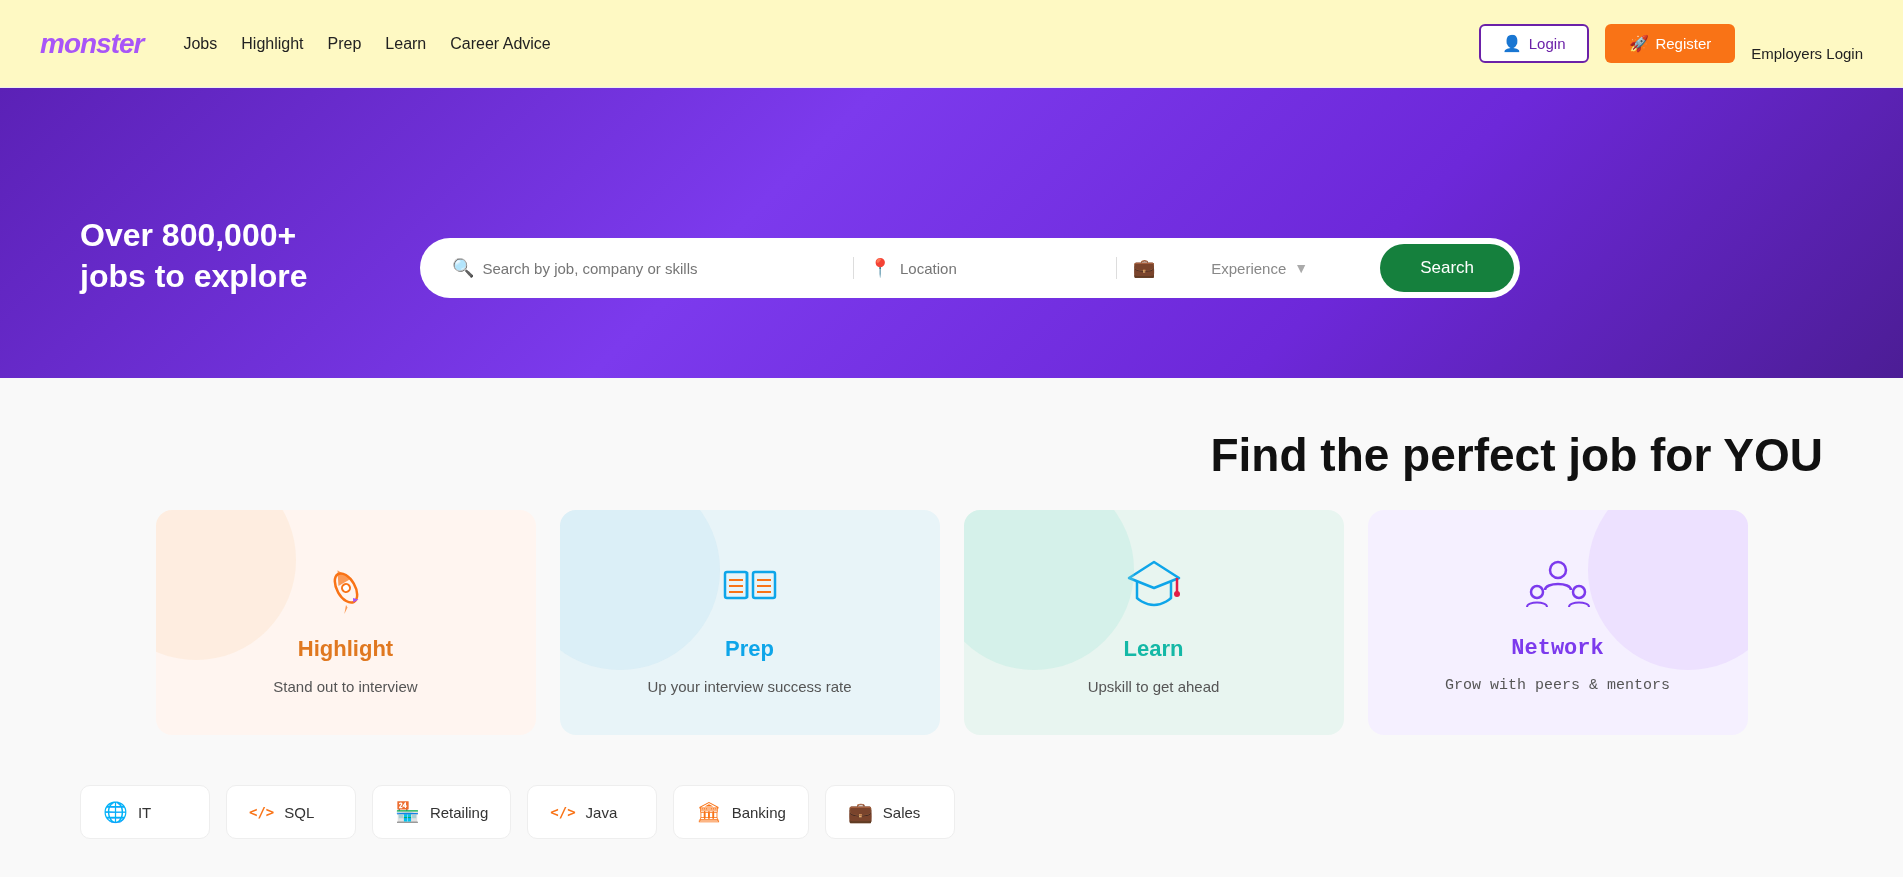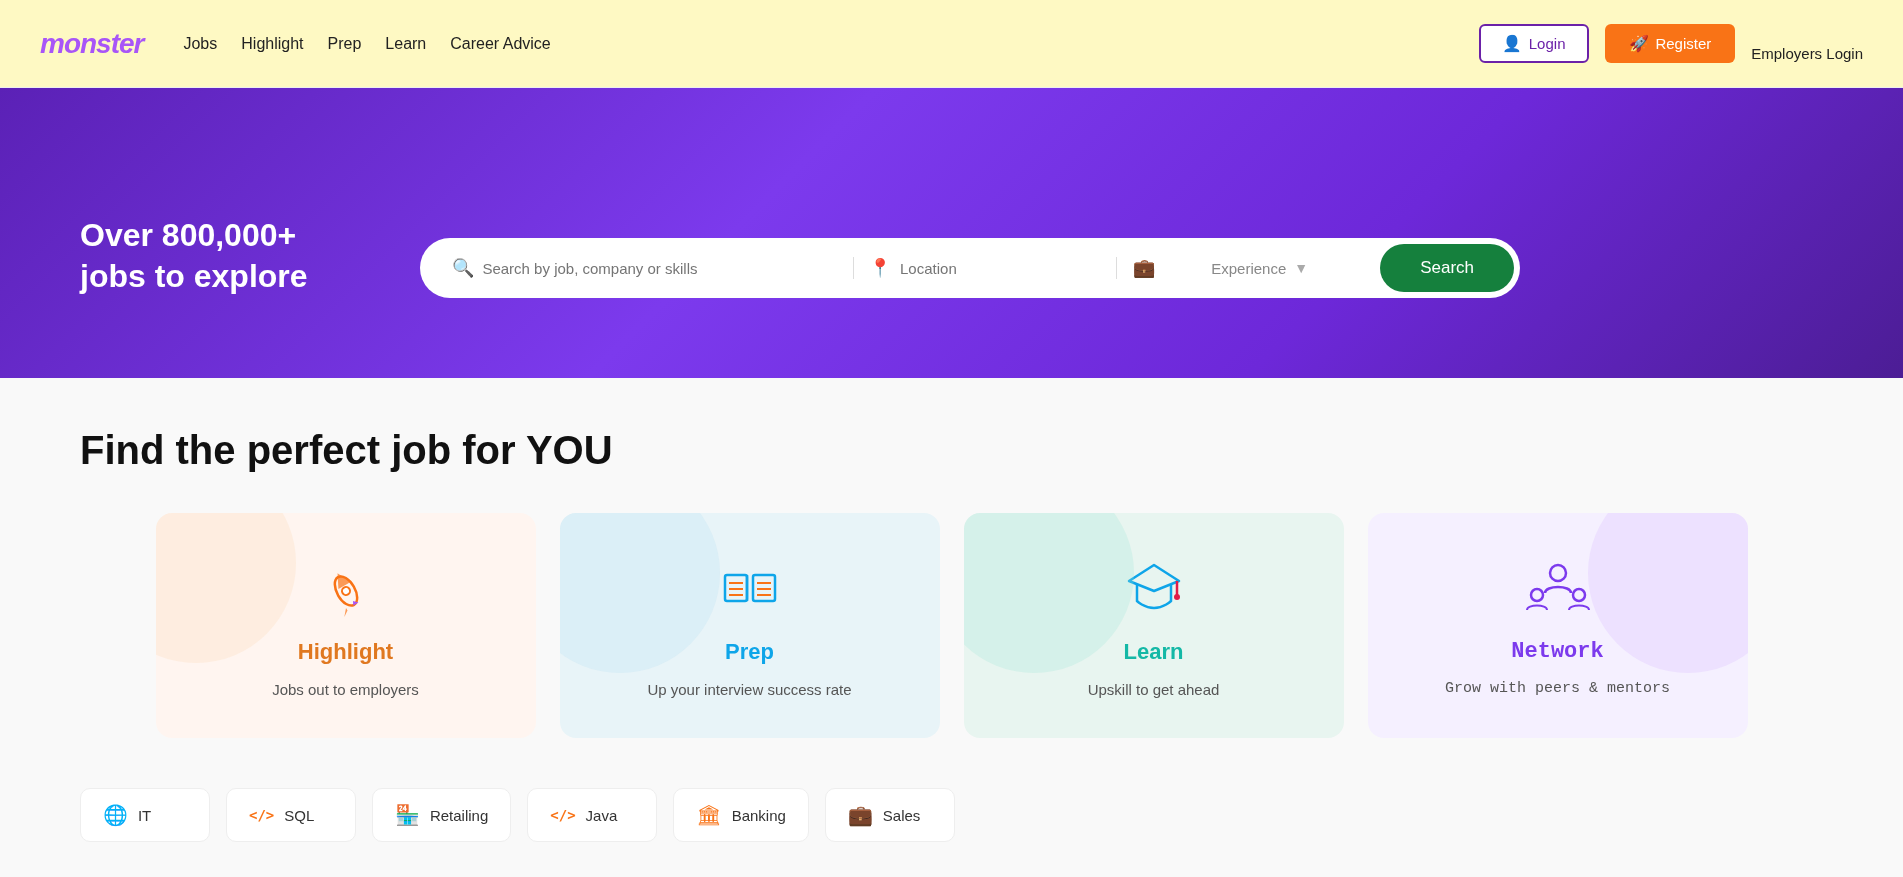--- a/index.html
+++ b/index.html
@@ -144,25 +144,25 @@
       cursor: pointer;
       white-space: nowrap;
     }
 
     
     .main-content {
       background: #f9f9f9;
       padding: 50px 80px 40px 80px;
     }
     .section-title {
-      text-align: left;
-      font-size: 40px;
+      text-align: right;
+      font-size: 46px;
       font-weight: bold;
       color: #111;
-      margin-bottom: 40px;
+      margin-bottom: 28px;
     }
     .cards-row {
       display: flex;
       gap: 24px;
       justify-content: center;
       margin-bottom: 50px;
     }
     .feature-card {
       background: #fff;
       border-radius: 16px;
@@ -285,21 +285,21 @@
       <div class="card-bg-circle" style="width:200px;height:200px;background:#fcd9b0;top:-50px;left:-60px;"></div>
       <svg class="card-icon" viewBox="0 0 70 70">
 
         <ellipse cx="35" cy="38" rx="9" ry="16" fill="none" stroke="#f97316" stroke-width="2.5" transform="rotate(-30 35 38)"></ellipse>
         <polygon points="35,18 28,32 42,32" fill="#f97316" opacity="0.7" transform="rotate(-30 35 35)"></polygon>
         <polygon points="35,55 29,62 35,58" fill="#f97316" opacity="0.7" transform="rotate(-30 35 55)"></polygon>
         <circle cx="35" cy="38" r="4" fill="#fff" stroke="#f97316" stroke-width="2" transform="rotate(-30 35 38)"></circle>
         <polygon points="42,48 46,52 40,52" fill="#a855f7" transform="rotate(-30 42 48)"></polygon>
       </svg>
       <span class="card-title title-highlight">Highlight</span>
-      <span class="card-desc">Jobs out to employers</span>
+      <span class="card-desc">Stand out to interview</span>
     </div>
 
     <div class="feature-card card-prep">
       <div class="card-bg-circle" style="width:200px;height:200px;background:#b2e0f5;top:-40px;left:-40px;"></div>
       <svg class="card-icon" viewBox="0 0 70 70">
 
         <rect x="10" y="22" width="22" height="26" rx="2" fill="none" stroke="#0ea5e9" stroke-width="2.5"></rect>
         <rect x="38" y="22" width="22" height="26" rx="2" fill="none" stroke="#0ea5e9" stroke-width="2.5"></rect>
         <line x1="32" y1="22" x2="32" y2="48" stroke="#0ea5e9" stroke-width="2.5"></line>
         <line x1="14" y1="30" x2="28" y2="30" stroke="#f97316" stroke-width="2"></line>

